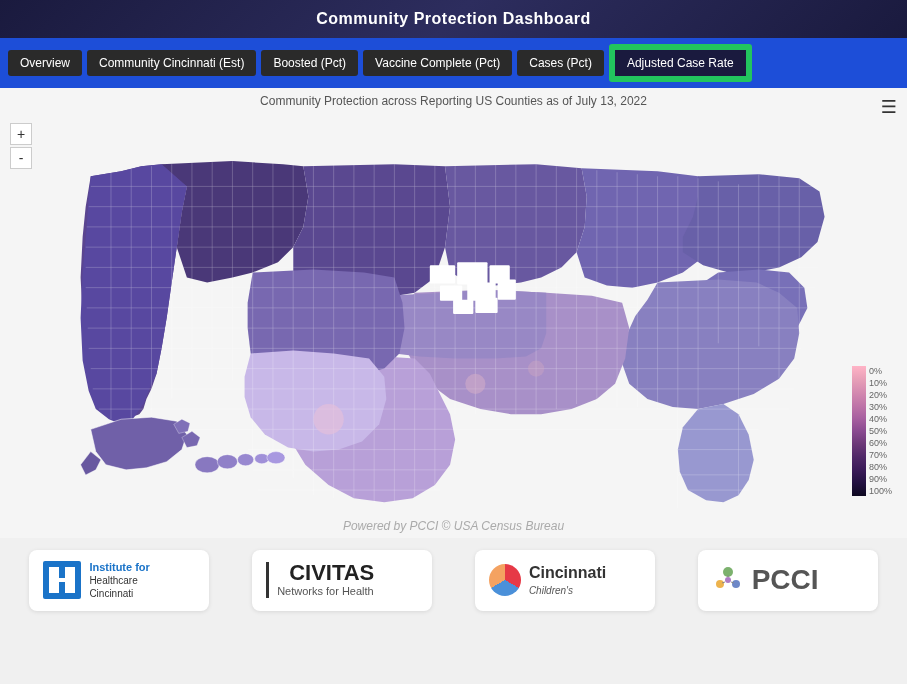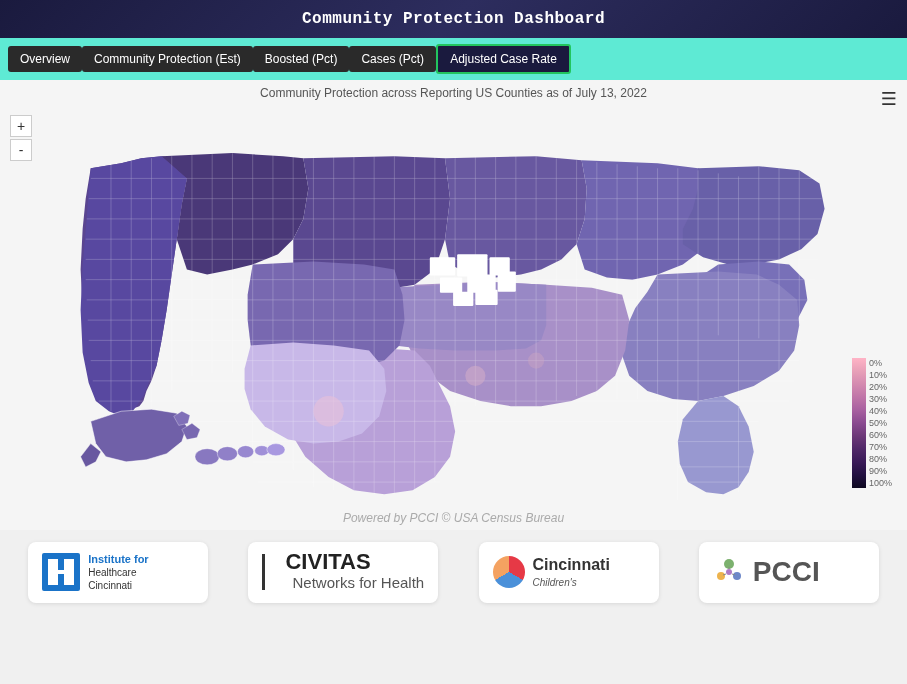--- a/index.html
+++ b/index.html
@@ -13,43 +13,43 @@
 
     
     #header {
       background: linear-gradient(135deg, #1a1a3e 0%, #2d2d5e 50%, #1a1a3e 100%);
       color: white;
       text-align: center;
       padding: 10px 0;
       font-size: 16px;
       font-weight: bold;
       letter-spacing: 0.5px;
-      font-family: Liberation Mono, monospace;
     }
 
     
     #nav-tabs {
-      background: #5eead4;
+      background: #1d4ed8;
       padding: 6px 8px;
       display: flex;
+      gap: 5px;
       align-items: center;
     }
     .nav-tab {
       background: #2a2a2a;
       color: white;
       border: none;
       padding: 6px 12px;
       font-size: 12px;
       cursor: pointer;
       border-radius: 3px;
       white-space: nowrap;
     }
     .nav-tab.active {
       background: #1a1a3e;
-      border: 2px solid #22c55e;
+      border: 6px solid #22c55e;
       text-align: right;
     }
 
     
     #map-container {
       position: relative;
       background: #f5f5f5;
       height: 450px;
       overflow: hidden;
     }
@@ -182,24 +182,23 @@
       flex-shrink: 0;
     }
     .civitas-text-main {
       font-size: 22px;
       font-weight: bold;
       color: #222;
       line-height: 1;
       margin-left: 12px;
     }
     .civitas-text-sub {
-      font-size: 15px;
+      font-size: 11px;
       color: #555;
       line-height: 1.3;
-      margin-left: 19px;
     }
 
     
     .cincy-icon {
       width: 32px;
       height: 32px;
       border-radius: 50%;
       background: conic-gradient(#e63946 0deg 120deg, #4a90d9 120deg 240deg, #f4a261 240deg 360deg);
       flex-shrink: 0;
     }
@@ -245,22 +244,23 @@
   </style>
 </head>
 <body>
 
 <div id="header">
   <span>Community Protection Dashboard</span>
 </div>
 
 <div id="nav-tabs">
   <button class="nav-tab">Overview</button>
-  <button class="nav-tab">Community Protection (Est)</button>
+  <button class="nav-tab">Community Cincinnati (Est)</button>
   <button class="nav-tab">Boosted (Pct)</button>
+  <button class="nav-tab">Vaccine Complete (Pct)</button>
   <button class="nav-tab">Cases (Pct)</button>
   <button class="nav-tab active">Adjusted Case Rate</button>
 </div>
 
 <div id="map-container">
   <div id="map-subtitle">Community Protection across Reporting US Counties as of July 13, 2022</div>
 
   <div id="menu-icon">☰</div>
 
   <div id="zoom-controls">

